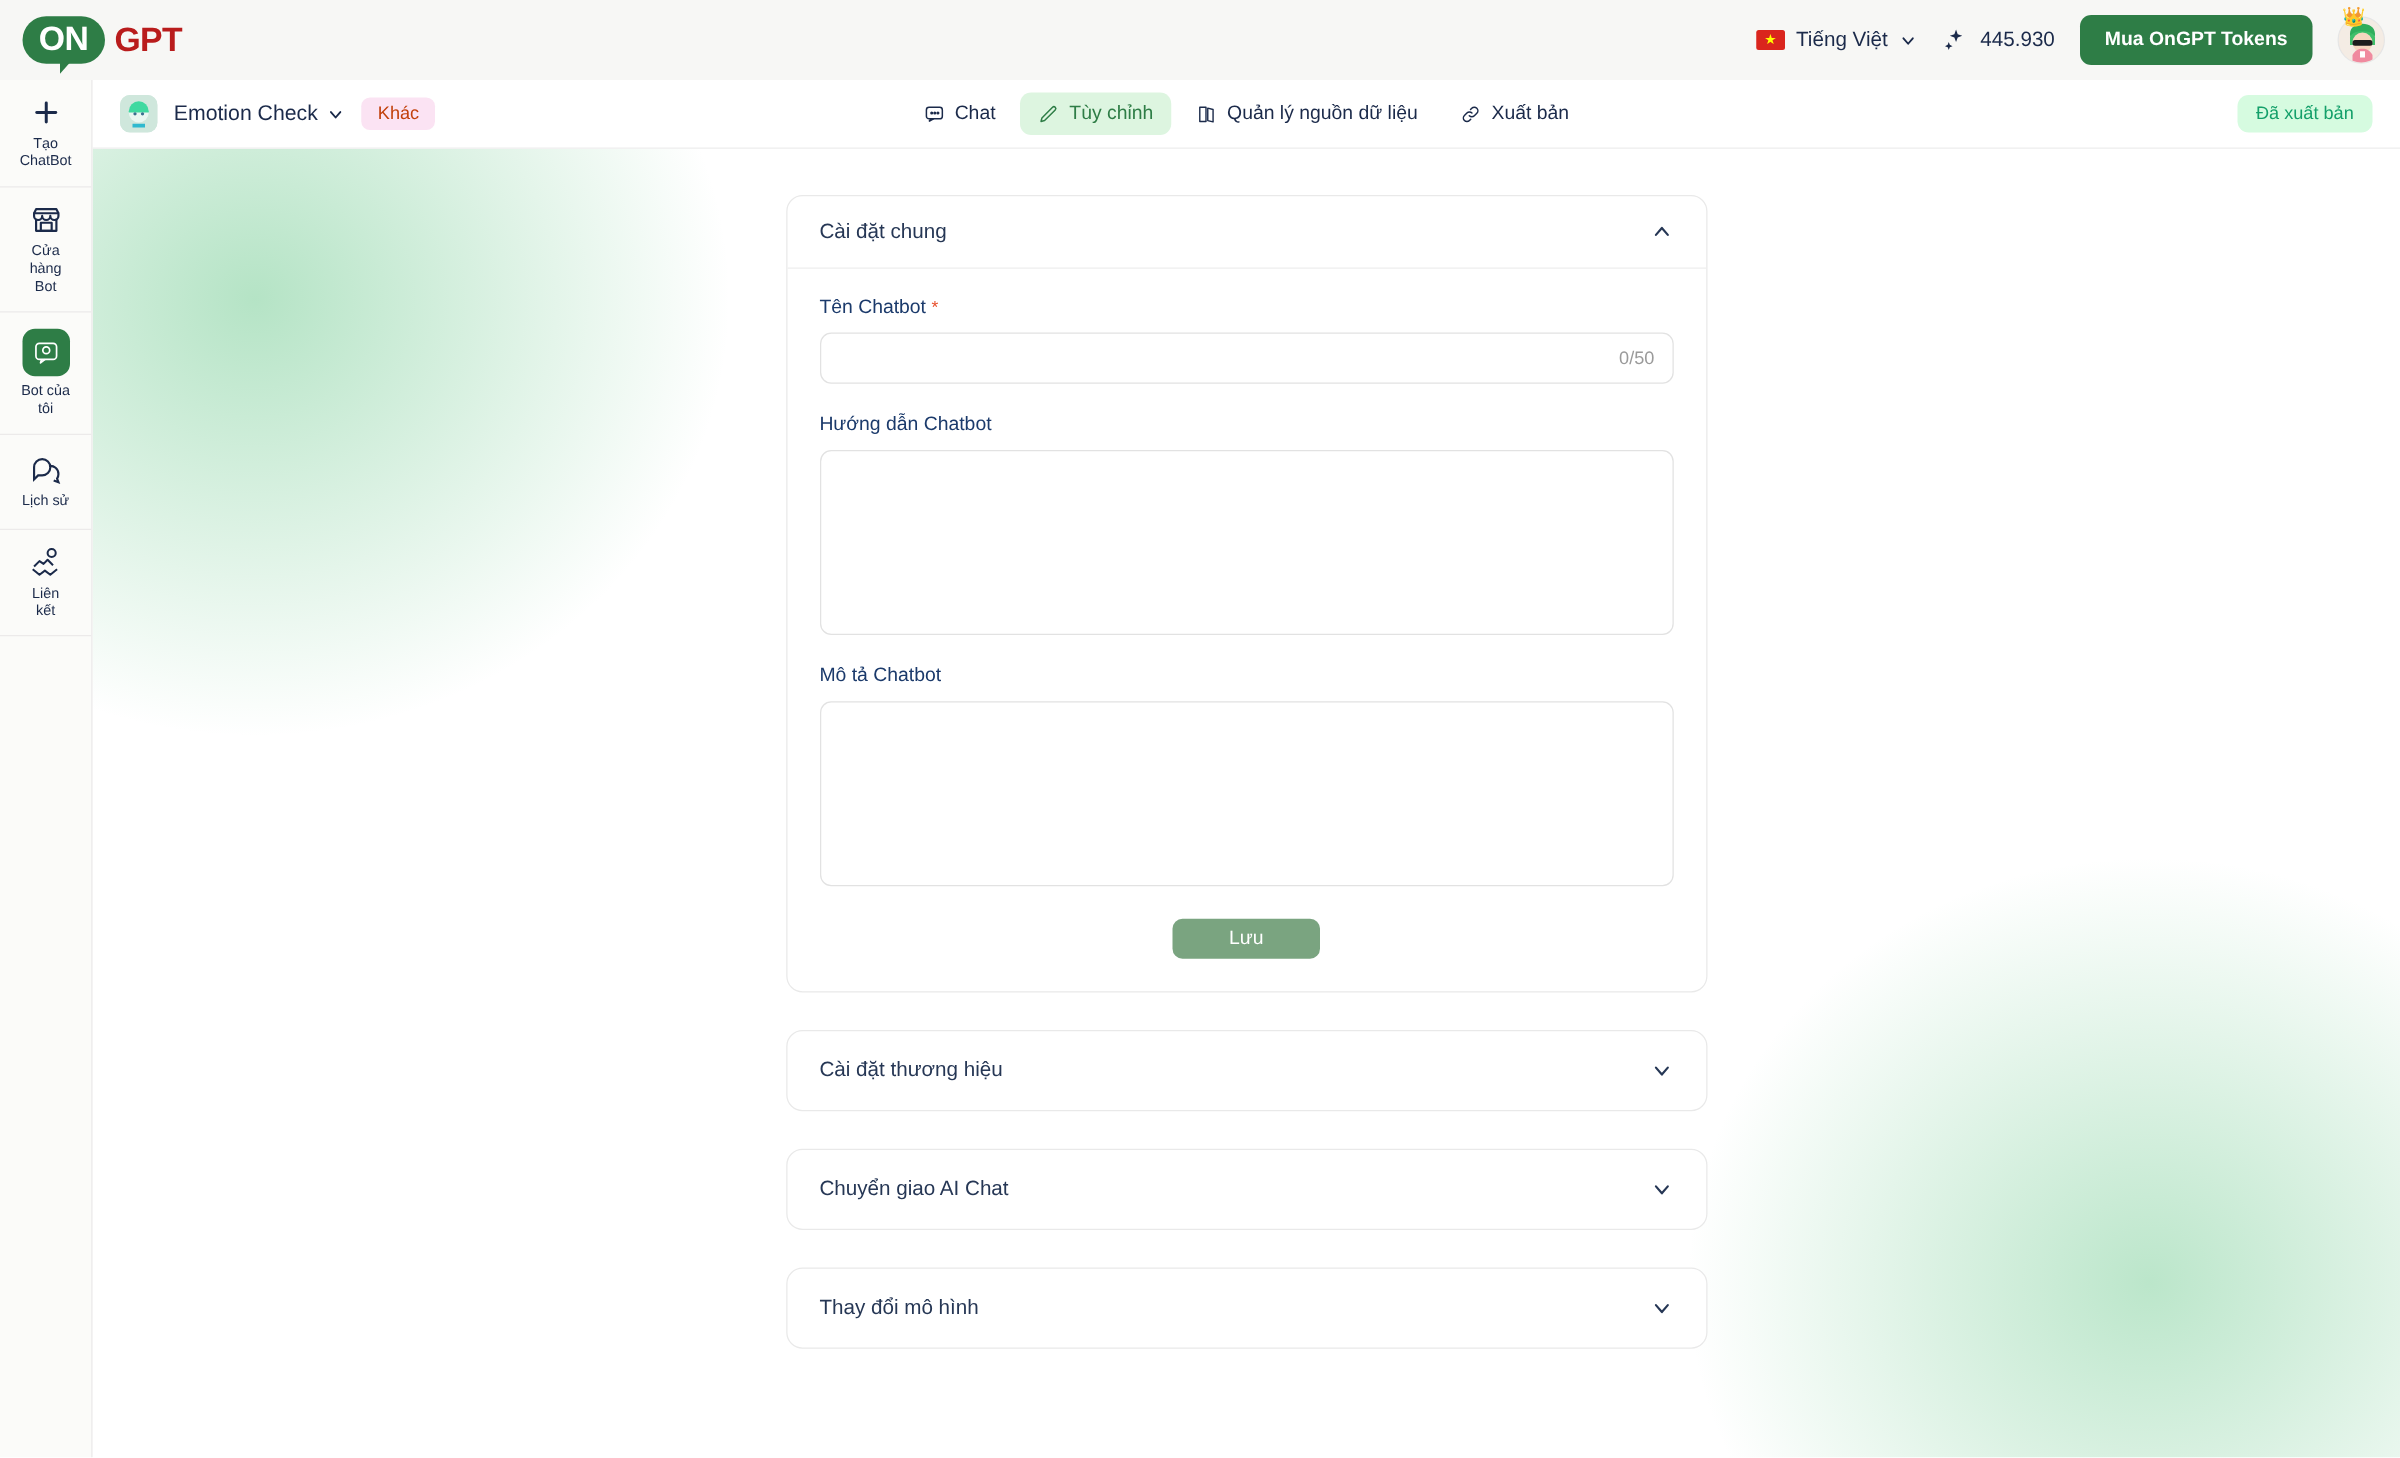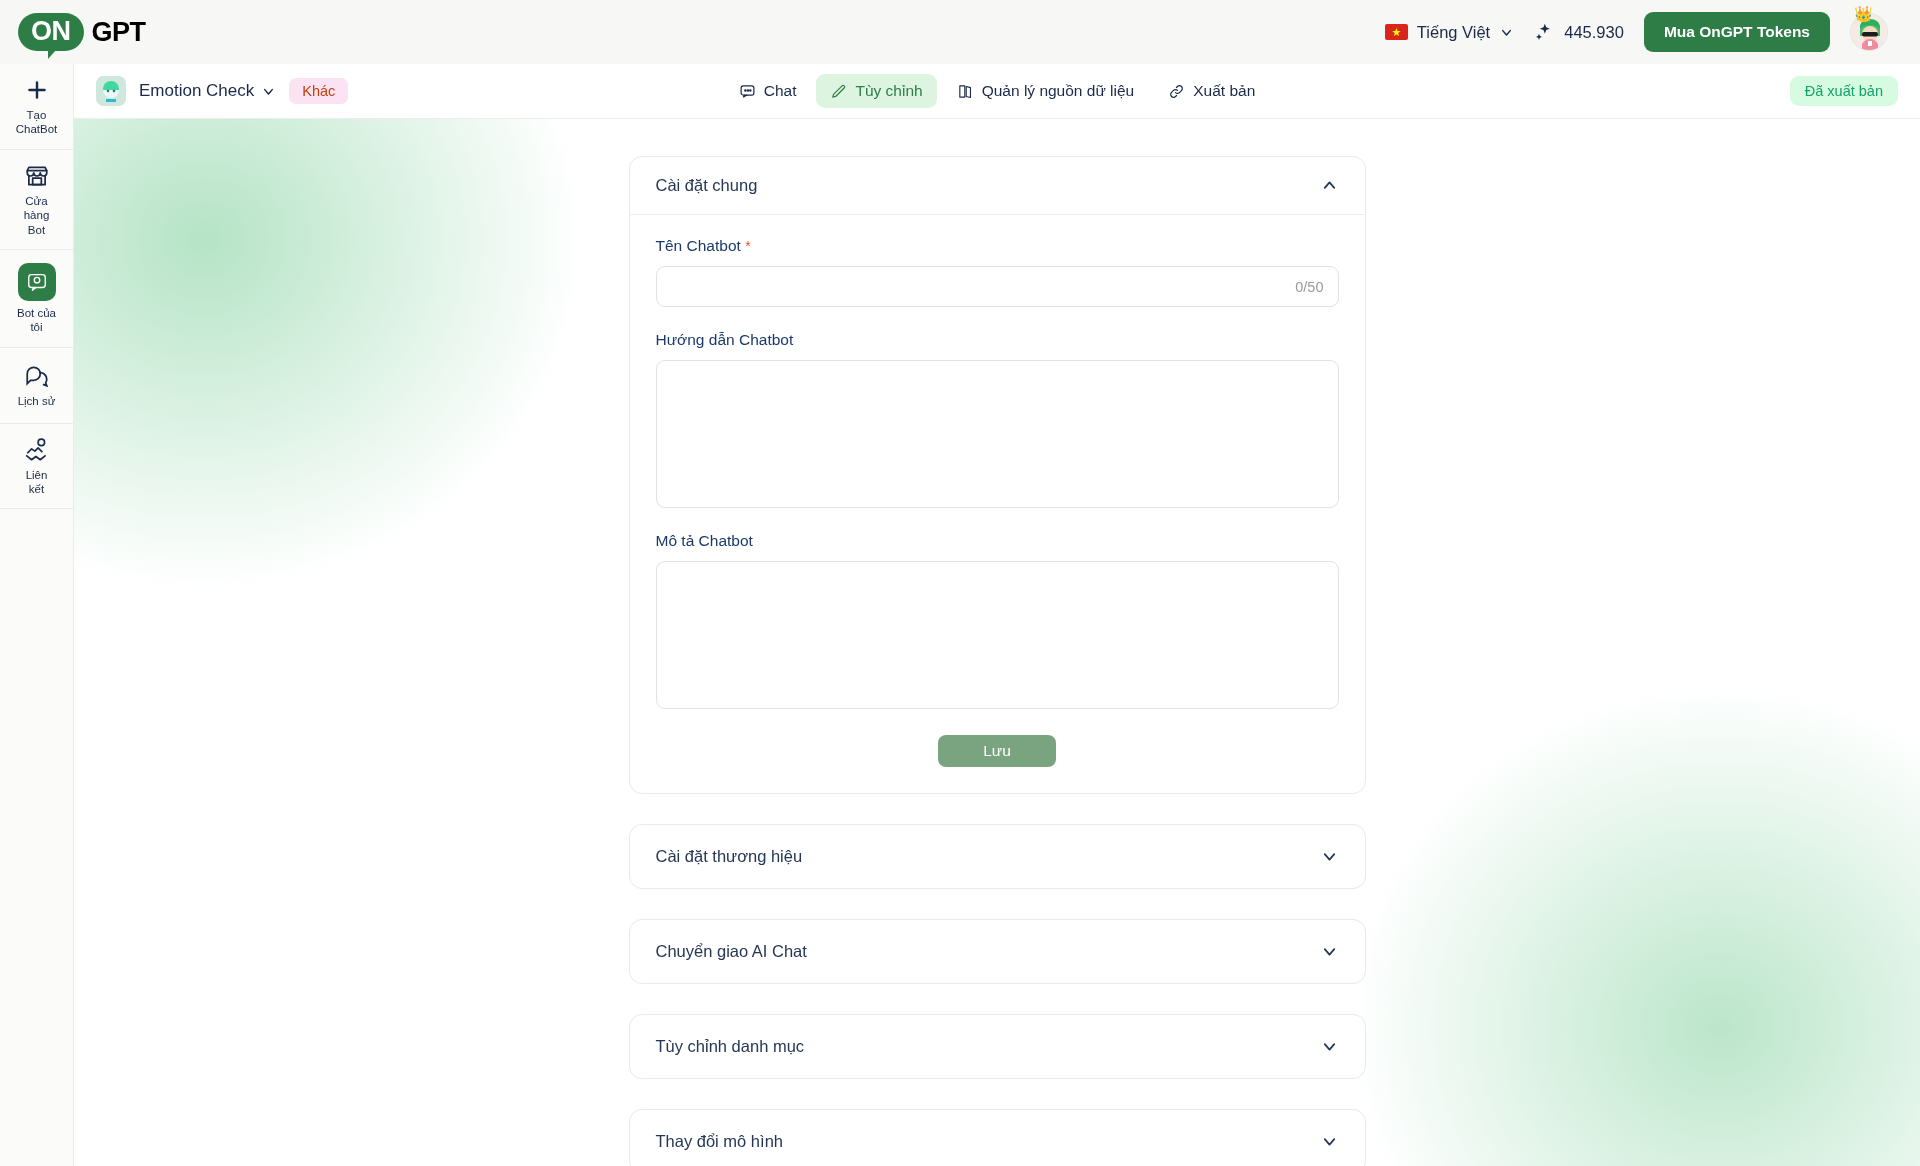--- a/index.html
+++ b/index.html
@@ -7,34 +7,34 @@
     width: 1920px; height: 1166px;
     font-family: "Liberation Sans", sans-serif;
     background: #ffffff; overflow: hidden;
   }
   .app { position: relative; width: 1920px; height: 1166px; display: flex; flex-direction: column; }
 
   
   .topbar {
     height: 64px; flex: 0 0 64px; background: #f7f7f5;
     display: flex; align-items: center; justify-content: space-between;
-    padding: 0 32px 0 18px; position: relative; z-index: 40;
+    padding: 0 12px 0 18px; position: relative; z-index: 40;
   }
   .logo { display: flex; align-items: center; gap: 2px; }
   .logo-bubble {
     position: relative; background: #2e7d46; border-radius: 26px;
     padding: 5px 13px 6px 13px; display: flex; align-items: center;
   }
   .logo-bubble:after {
     content: ""; position: absolute; bottom: -8px; left: 30px;
     width: 0; height: 0; border-left: 8px solid #2e7d46;
     border-bottom: 9px solid transparent; border-right: 7px solid transparent;
   }
   .logo-on { color: #ffffff; font-size: 27px; font-weight: bold; letter-spacing: -0.5px; line-height: 1; }
-  .logo-gpt { color: #000000; font-size: 27px; font-weight: bold; letter-spacing: -0.5px; margin-left: 6px; line-height: 1; }
+  .logo-gpt { color: #b91c1c; font-size: 27px; font-weight: bold; letter-spacing: -0.5px; margin-left: 6px; line-height: 1; }
 
   .topbar-right { display: flex; align-items: center; gap: 20px; }
   .lang { display: flex; align-items: center; gap: 9px; cursor: pointer; }
   .flag {
     width: 23px; height: 16px; background: #da251d; border-radius: 2px;
     display: flex; align-items: center; justify-content: center;
     color: #ffff00; font-size: 11px; line-height: 1;
   }
   .lang-text { font-size: 16.5px; color: #1b2a4a; font-weight: 500; }
   .chev-sm { width: 15px; height: 15px; color: #1b2a4a; }
@@ -395,30 +395,20 @@
               <div class="card-head">
                 <span class="card-title">Chuyển giao AI Chat</span>
                 <span class="chev">
                   <svg viewBox="0 0 24 24" fill="none" stroke="currentColor" stroke-width="2.2" stroke-linecap="round" stroke-linejoin="round">
                       <polyline points="6 9 12 16 18 9"></polyline>
                     </svg>
                 </span>
               </div>
             </div>
 
-            <div class="card collapsed">
-              <div class="card-head">
-                <span class="card-title">Tùy chỉnh danh mục</span>
-                <span class="chev">
-                  <svg viewBox="0 0 24 24" fill="none" stroke="currentColor" stroke-width="2.2" stroke-linecap="round" stroke-linejoin="round">
-                      <polyline points="6 9 12 16 18 9"></polyline>
-                    </svg>
-                </span>
-              </div>
-            </div>
 
             <div class="card collapsed">
               <div class="card-head">
                 <span class="card-title">Thay đổi mô hình</span>
                 <span class="chev">
                   <svg viewBox="0 0 24 24" fill="none" stroke="currentColor" stroke-width="2.2" stroke-linecap="round" stroke-linejoin="round">
                       <polyline points="6 9 12 16 18 9"></polyline>
                     </svg>
                 </span>
               </div>

